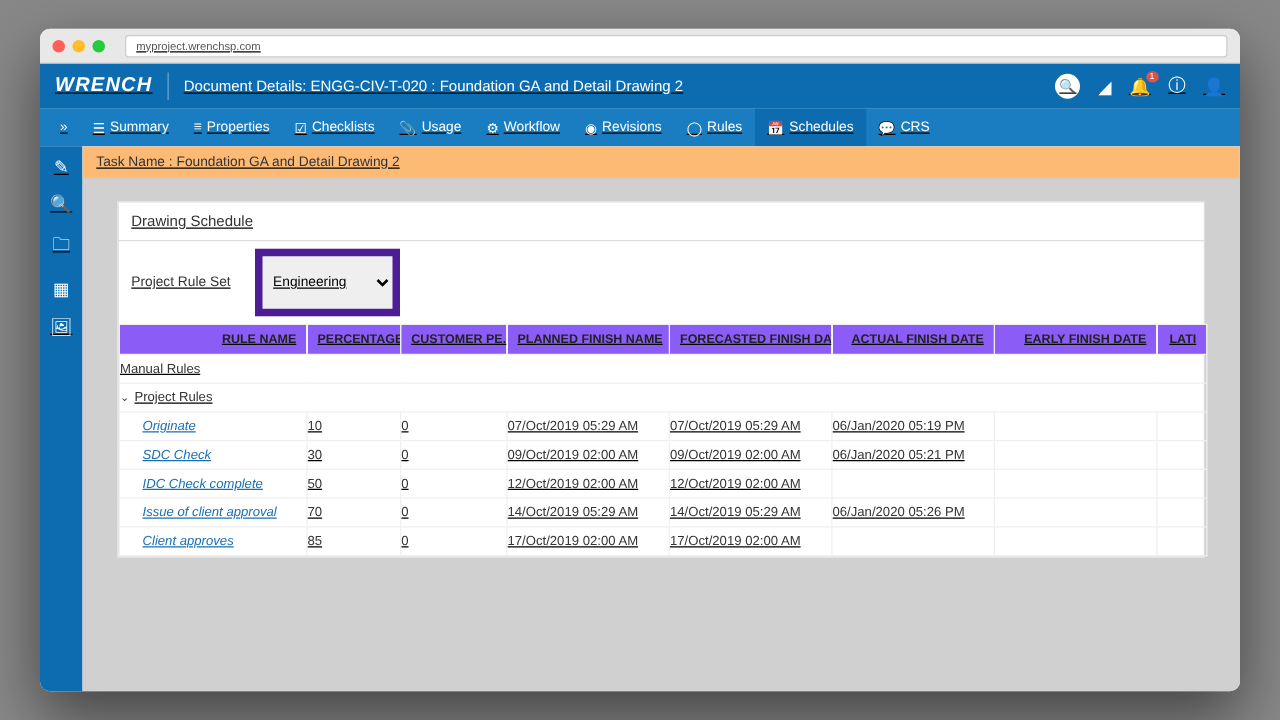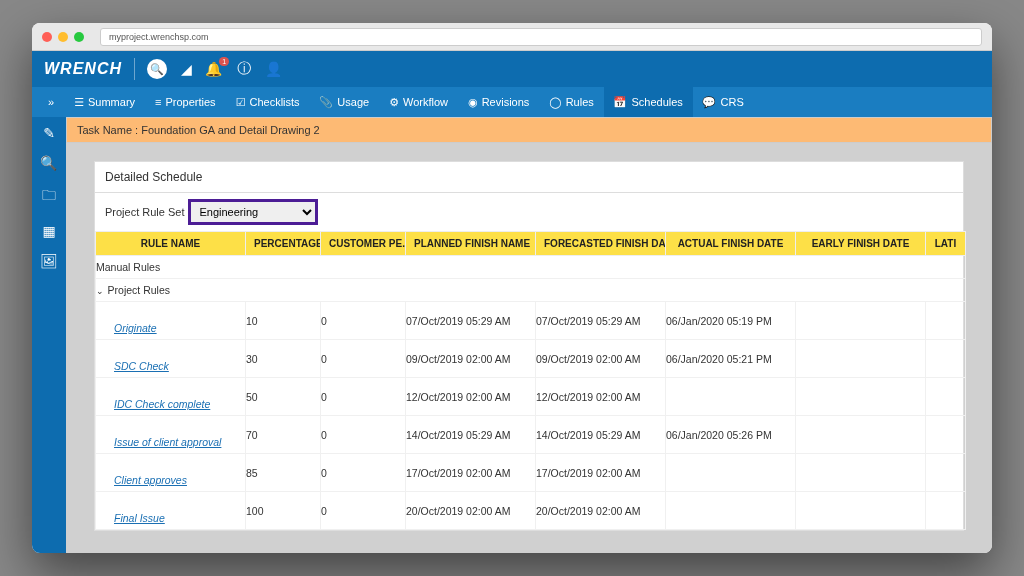--- a/index.html
+++ b/index.html
@@ -1,17 +1,17 @@
 <!DOCTYPE html>
 <html><head>
 <meta charset="utf-8">
 <style>
 * { margin: 0; padding: 0; box-sizing: border-box; font-family: -apple-system, Segoe UI, Arial, sans-serif; }
 body { background: #888; display: flex; justify-content: center; align-items: center; height: 576px; width: 1024px; }
-.frame { width: 960px; height: 530px; background: #fff; border-radius: 8px; overflow: hidden; box-shadow: 0 20px 50px rgba(0,0,0,0.5); display: flex; flex-direction: column; }
+.frame { width: 960px; height: 530px; background: #fff; border-radius: 8px; overflow: hidden; box-shadow: 0 20px 50px rgba(0,0,0,0.5); display: flex; flex-direction: column; text-decoration: underline; }
 .chrome { background: #e8e8e8; height: 28px; display: flex; align-items: center; padding: 0 10px; gap: 6px; border-bottom: 1px solid #ccc; }
 .dot { width: 10px; height: 10px; border-radius: 50%; }
 .dot.r { background: #ff5f56; } .dot.y { background: #ffbd2e; } .dot.g { background: #27c93f; }
 .url { flex: 1; background: #fff; border-radius: 3px; height: 18px; margin-left: 10px; padding: 0 8px; font-size: 9px; color: #555; display: flex; align-items: center; border: 1px solid #ccc; }
 .topbar { background: #0d6caf; color: #fff; height: 36px; display: flex; align-items: center; padding: 0 12px; }
 .logo { font-weight: 900; font-style: italic; font-size: 16px; letter-spacing: 1px; margin-right: 12px; }
 .divider { width: 1px; height: 22px; background: rgba(255,255,255,0.4); margin-right: 12px; }
 .title { font-size: 12px; flex: 1; }
 .tbicons { display: flex; gap: 14px; align-items: center; }
 .searchcircle { width: 20px; height: 20px; background: #fff; border-radius: 50%; display: flex; align-items: center; justify-content: center; color: #0d6caf; font-size: 11px; }
@@ -20,45 +20,46 @@
 .subnav { background: #1a7dc1; color: #fff; height: 30px; display: flex; align-items: center; padding: 0 6px; font-size: 11px; }
 .subnav .tab { padding: 0 10px; height: 30px; display: flex; align-items: center; gap: 4px; cursor: pointer; }
 .subnav .tab.active { background: #0d6caf; }
 .body { display: flex; flex: 1; min-height: 0; }
 .sidebar { width: 34px; background: #0d6caf; display: flex; flex-direction: column; align-items: center; padding-top: 8px; gap: 14px; color: #fff; font-size: 14px; }
 .sbi { cursor: pointer; }
 .main { flex: 1; background: #d0d0d0; padding: 0; overflow: auto; }
 .taskname { background: #fdba74; border: 1px solid #ccc; padding: 6px 10px; font-size: 11px; color: #333; }
 .panel { background: #fff; margin: 18px 28px; border: 1px solid #ddd; }
 .panelhead { padding: 8px 10px; font-size: 12px; color: #333; border-bottom: 1px solid #ddd; }
-.ruleset { padding: 6px 10px; font-size: 11px; color: #333; display: flex; align-items: center; gap: 4px; }
-.ruleset select { font-size: 11px; padding: 3px 4px; width: 130px; border: 3px solid #4c1d95; }
+.ruleset { padding: 6px 10px; font-size: 11px; color: #333; display: flex; align-items: center; gap: 20px; }
+.ruleset select { font-size: 11px; padding: 14px 4px; width: 116px; border: 6px solid #4c1d95; }
 table { width: 100%; border-collapse: collapse; font-size: 10.5px; table-layout: fixed; }
-th { text-align: center; padding: 6px 8px; border: 1px solid #eee; color: #222; font-weight: 700; background: #fde047; font-size: 10px; white-space: nowrap; overflow: hidden; }
+th { text-align: right; padding: 6px 8px; border: 1px solid #eee; color: #222; font-weight: 700; background: #8b5cf6; font-size: 10px; white-space: nowrap; overflow: hidden; }
 td { padding: 5px 0; border: 1px solid #f0f0f0; color: #333; white-space: nowrap; overflow: hidden; }
 .grouprow td { font-weight: 400; color: #333; }
-.rulelink { color: #1a6fb3; text-decoration: underline; font-style: italic; cursor: pointer; padding-left: 18px; display: inline-block; margin-top: 15px; }
+.rulelink { color: #1a6fb3; text-decoration: underline; font-style: italic; cursor: pointer; padding-left: 18px; display: inline-block; }
 .expand { cursor: pointer; padding-right: 4px; font-size: 9px; display: inline-block; }
 col.c0 { width: 150px; } col.c1 { width: 75px; } col.c2 { width: 85px; }
 col.c3,col.c4,col.c5,col.c6 { width: 130px; } col.c7 { width: 40px; }
 </style>
 </head>
 <body>
 
 <div class="frame">
   <div class="chrome">
     <div class="dot r"></div>
     <div class="dot y"></div>
     <div class="dot g"></div>
     <div class="url">myproject.wrenchsp.com</div>
   </div>
 
   <div class="topbar">
     <div class="logo">WRENCH</div>
     <div class="divider"></div>
+    <div class="title">Document Details: ENGG-CIV-T-020 : Foundation GA and Detail Drawing 2</div>
     <div class="tbicons">
       <div class="searchcircle">🔍</div>
       <div class="tbi">◢</div>
       <div class="tbi">🔔<span class="badge">1</span></div>
       <div class="tbi">ⓘ</div>
       <div class="tbi">👤</div>
     </div>
   </div>
 
   <div class="subnav">
@@ -80,21 +81,21 @@
       <div class="sbi">🔍</div>
       <div class="sbi">🗀</div>
       <div class="sbi">▦</div>
       <div class="sbi">🖼</div>
     </div>
 
     <div class="main">
       <div class="taskname">Task Name : Foundation GA and Detail Drawing 2</div>
 
       <div class="panel">
-        <div class="panelhead">Detailed Schedule</div>
+        <div class="panelhead">Drawing Schedule</div>
         <div class="ruleset">
           <span>Project Rule Set</span>
           <select>
             <option>Engineering</option>
           </select>
         </div>
 
         <table>
           <colgroup>
               <col class="c0">
@@ -168,28 +169,18 @@
               <tr>
                 <td><span class="rulelink">Client approves</span></td>
                 <td>85</td>
                 <td>0</td>
                 <td>17/Oct/2019 02:00 AM</td>
                 <td>17/Oct/2019 02:00 AM</td>
                 <td></td>
                 <td></td>
                 <td></td>
               </tr>
-              <tr>
-                <td><span class="rulelink">Final Issue</span></td>
-                <td>100</td>
-                <td>0</td>
-                <td>20/Oct/2019 02:00 AM</td>
-                <td>20/Oct/2019 02:00 AM</td>
-                <td></td>
-                <td></td>
-                <td></td>
-              </tr>
             </tbody>
         </table>
       </div>
     </div>
   </div>
 </div>
 
 </body></html>

